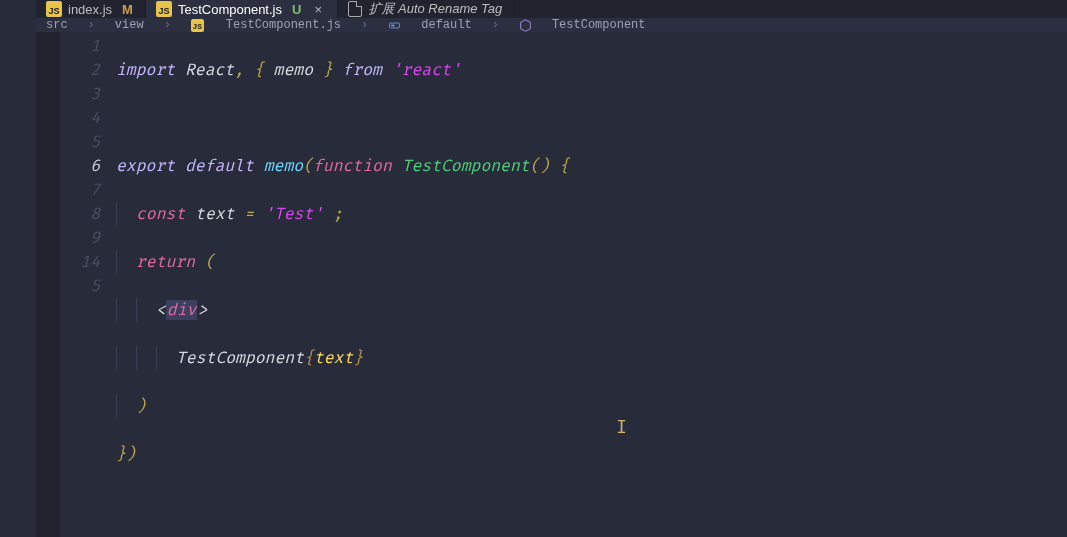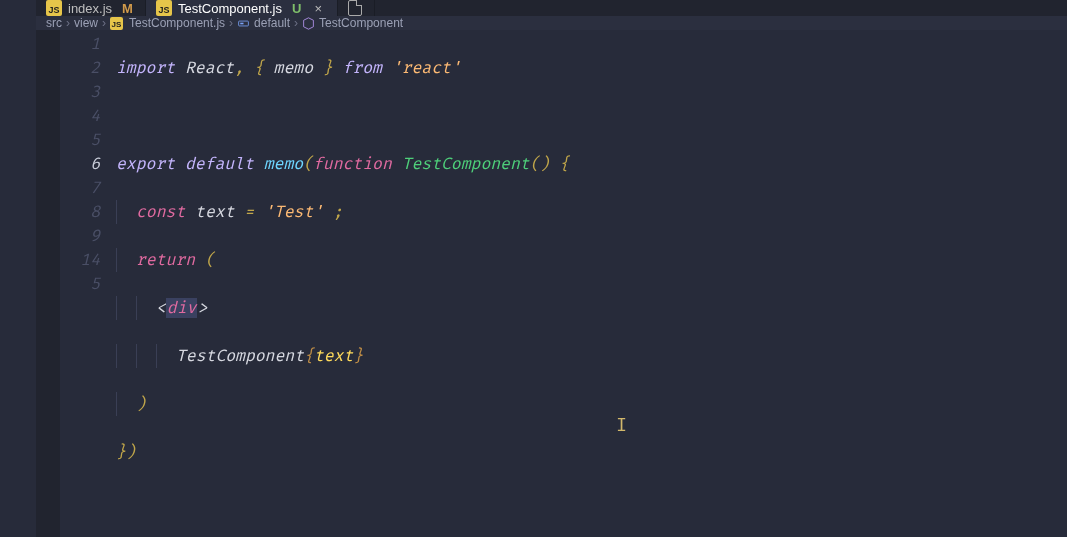--- a/index.html
+++ b/index.html
@@ -74,21 +74,22 @@
 
   
   .breadcrumb {
     display: flex;
     align-items: flex-end;
     height: 22px;
     padding: 0 10px;
     background: #2b2f3f;
     font-size: 12px;
     color: #9ba0b5;
-    gap: 4px;
+    gap: 20px;
+    font-family: Liberation Mono, monospace;
   }
   .breadcrumb .sep { color: #6c7086; font-size:12px; }
   .bc-icon-js {
     background:#e6c54a; color:#1e1e1e;
     font-size:8px; font-weight:700;
     width:13px; height:13px;
     display:flex; align-items:flex-end; justify-content:center;
     border-radius:2px; padding-bottom:1px;
     margin-right:2px;
   }
@@ -128,21 +129,21 @@
     color:#c8ccd8;
   }
   .code .line { height:24px; }
 
   
   .kw-import, .kw-from, .kw-export, .kw-default { color:#c4b5fd; }
   .kw-const, .kw-return, .kw-function { color:#e06aa0; }
   .ident { color:#d6d8e0; }
   .fn-call { color:#6ed6ff; }
   .fn-def  { color:#4ecf7a; }
-  .string  { color:#fdba74;text-align:right; }
+  .string  { color:#d946ef;text-align:right; }
   .punct   { color:#c0a64a; }
   .punct2  { color:#c08e46; }
   .brace   { color:#c0a64a; }
   .tag-open{ color:#d6d8e0; }
   .tag-name{ color:#e06aa0; }
   .jsx-expr{ color:#ffdb5c; font-style:italic;}
   .txt     { color:#d6d8e0; }
 
   
   .guide{
@@ -176,20 +177,21 @@
       <span class="git-status m">M</span>
     </div>
     <div class="tab active">
       <span class="js-icon">JS</span>
       <span>TestComponent.js</span>
       <span class="git-status u">U</span>
       <span class="close">×</span>
     </div>
     <div class="tab">
       <span class="file-icon"></span>
+      <span class="ext-italic">扩展 Auto Rename Tag</span>
     </div>
   </div>
 
   <div class="breadcrumb">
     <span>src</span>
     <span class="sep">›</span>
     <span>view</span>
     <span class="sep">›</span>
     <span class="bc-icon-js">JS</span>
     <span>TestComponent.js</span>

